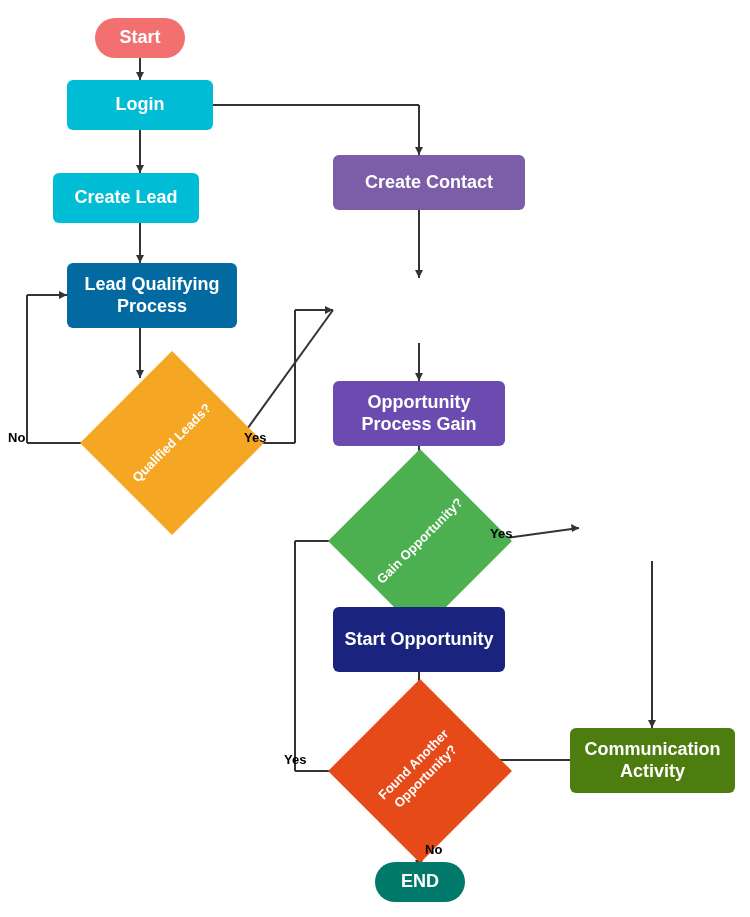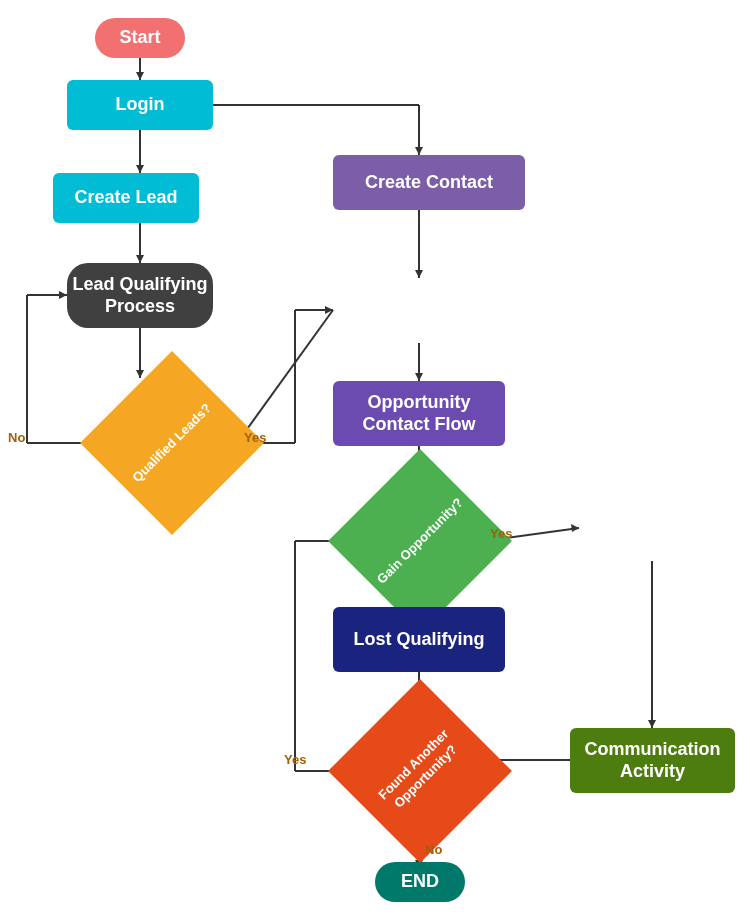--- a/index.html
+++ b/index.html
@@ -50,21 +50,21 @@
       position: absolute;
       top: 0; left: 0;
       width: 750px;
       height: 917px;
       pointer-events: none;
     }
     .label-text {
       position: absolute;
       font-size: 13px;
       font-weight: bold;
-      color: #a16207;
+      color: #000000;
     }
   </style>
 </head>
 <body>
 
 <div id="flowchart">
 
   <svg id="arrows">
 
     <line x1="140" y1="58" x2="140" y2="80" stroke="#333" stroke-width="2"></line>
@@ -127,43 +127,43 @@
     <line x1="295" y1="541" x2="355" y2="541" stroke="#333" stroke-width="2"></line>
     <polygon points="355,541 347,537 347,545" fill="#333"></polygon>
   </svg>
 
   <div class="node rounded-rect" style="left:95px; top:18px; width:90px; height:40px; background:#F27070; border-radius:20px;">Start</div>
 
   <div class="node rect" style="left:67px; top:80px; width:146px; height:50px; background:#00BCD4;">Login</div>
 
   <div class="node rect" style="left:53px; top:173px; width:146px; height:50px; background:#00BCD4;">Create Lead</div>
 
-  <div class="node rect" style="left:67px; top:263px; width:146px; height:65px; background:#404040;border-radius:21px;">Lead Qualifying Process</div>
+  <div class="node rect" style="left:67px; top:263px; width:170px; height:65px; background:#0369a1;">Lead Qualifying Process</div>
 
   <div style="position:absolute; left:107px; top:378px; width:130px; height:130px;">
     <div class="diamond" style="position:absolute; left:0; top:0; width:130px; height:130px; background:#F5A623;"></div>
     <div style="position:absolute; left:0; top:0; width:130px; height:130px; display:flex; align-items:center; justify-content:center;">
       <span class="diamond-text">Qualified Leads?</span>
     </div>
   </div>
 
   <div class="node rect" style="left:333px; top:155px; width:192px; height:55px; background:#7B5EA7;">Create Contact</div>
 
 
-  <div class="node rect" style="left:333px; top:381px; width:172px; height:65px; background:#6B4BB0;">Opportunity Contact Flow</div>
+  <div class="node rect" style="left:333px; top:381px; width:172px; height:65px; background:#6B4BB0;">Opportunity Process Gain</div>
 
   <div style="position:absolute; left:355px; top:476px; width:130px; height:130px;">
     <div class="diamond" style="position:absolute; left:0; top:0; width:130px; height:130px; background:#4CAF50;"></div>
     <div style="position:absolute; left:0; top:0; width:130px; height:130px; display:flex; align-items:center; justify-content:center;">
       <span class="diamond-text">Gain Opportunity?</span>
     </div>
   </div>
 
 
-  <div class="node rect" style="left:333px; top:607px; width:172px; height:65px; background:#1A237E;">Lost Qualifying</div>
+  <div class="node rect" style="left:333px; top:607px; width:172px; height:65px; background:#1A237E;">Start Opportunity</div>
 
   <div style="position:absolute; left:355px; top:706px; width:130px; height:130px;">
     <div class="diamond" style="position:absolute; left:0; top:0; width:130px; height:130px; background:#E64A19;"></div>
     <div style="position:absolute; left:0; top:0; width:130px; height:130px; display:flex; align-items:center; justify-content:center;">
       <span class="diamond-text">Found Another Opportunity?</span>
     </div>
   </div>
 
   <div class="node rect" style="left:570px; top:728px; width:165px; height:65px; background:#4d7c0f;">Communication Activity</div>
 

